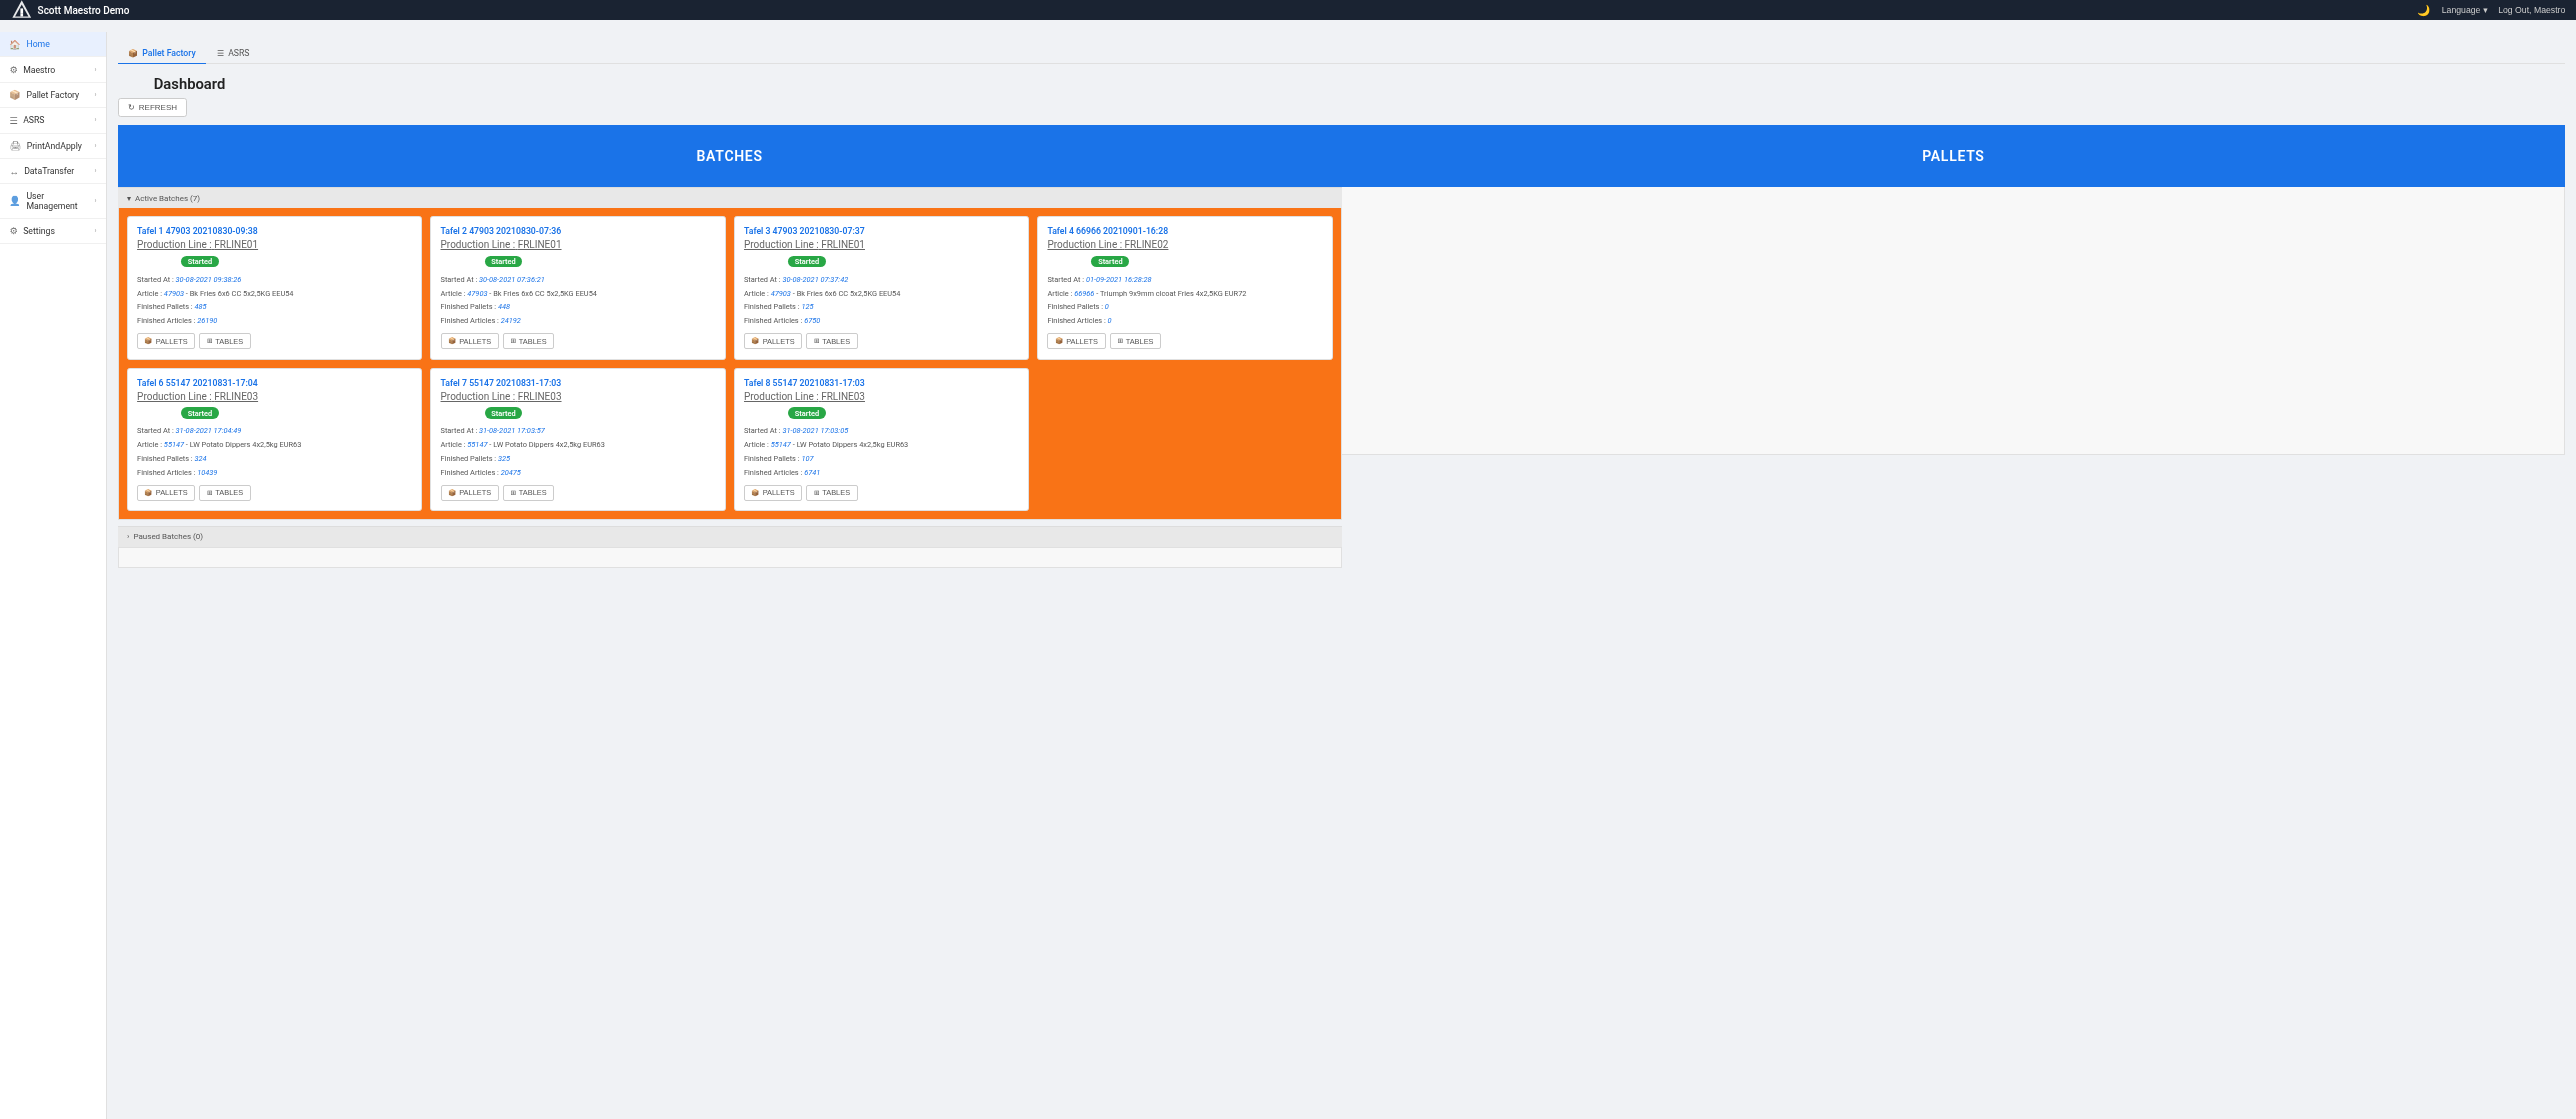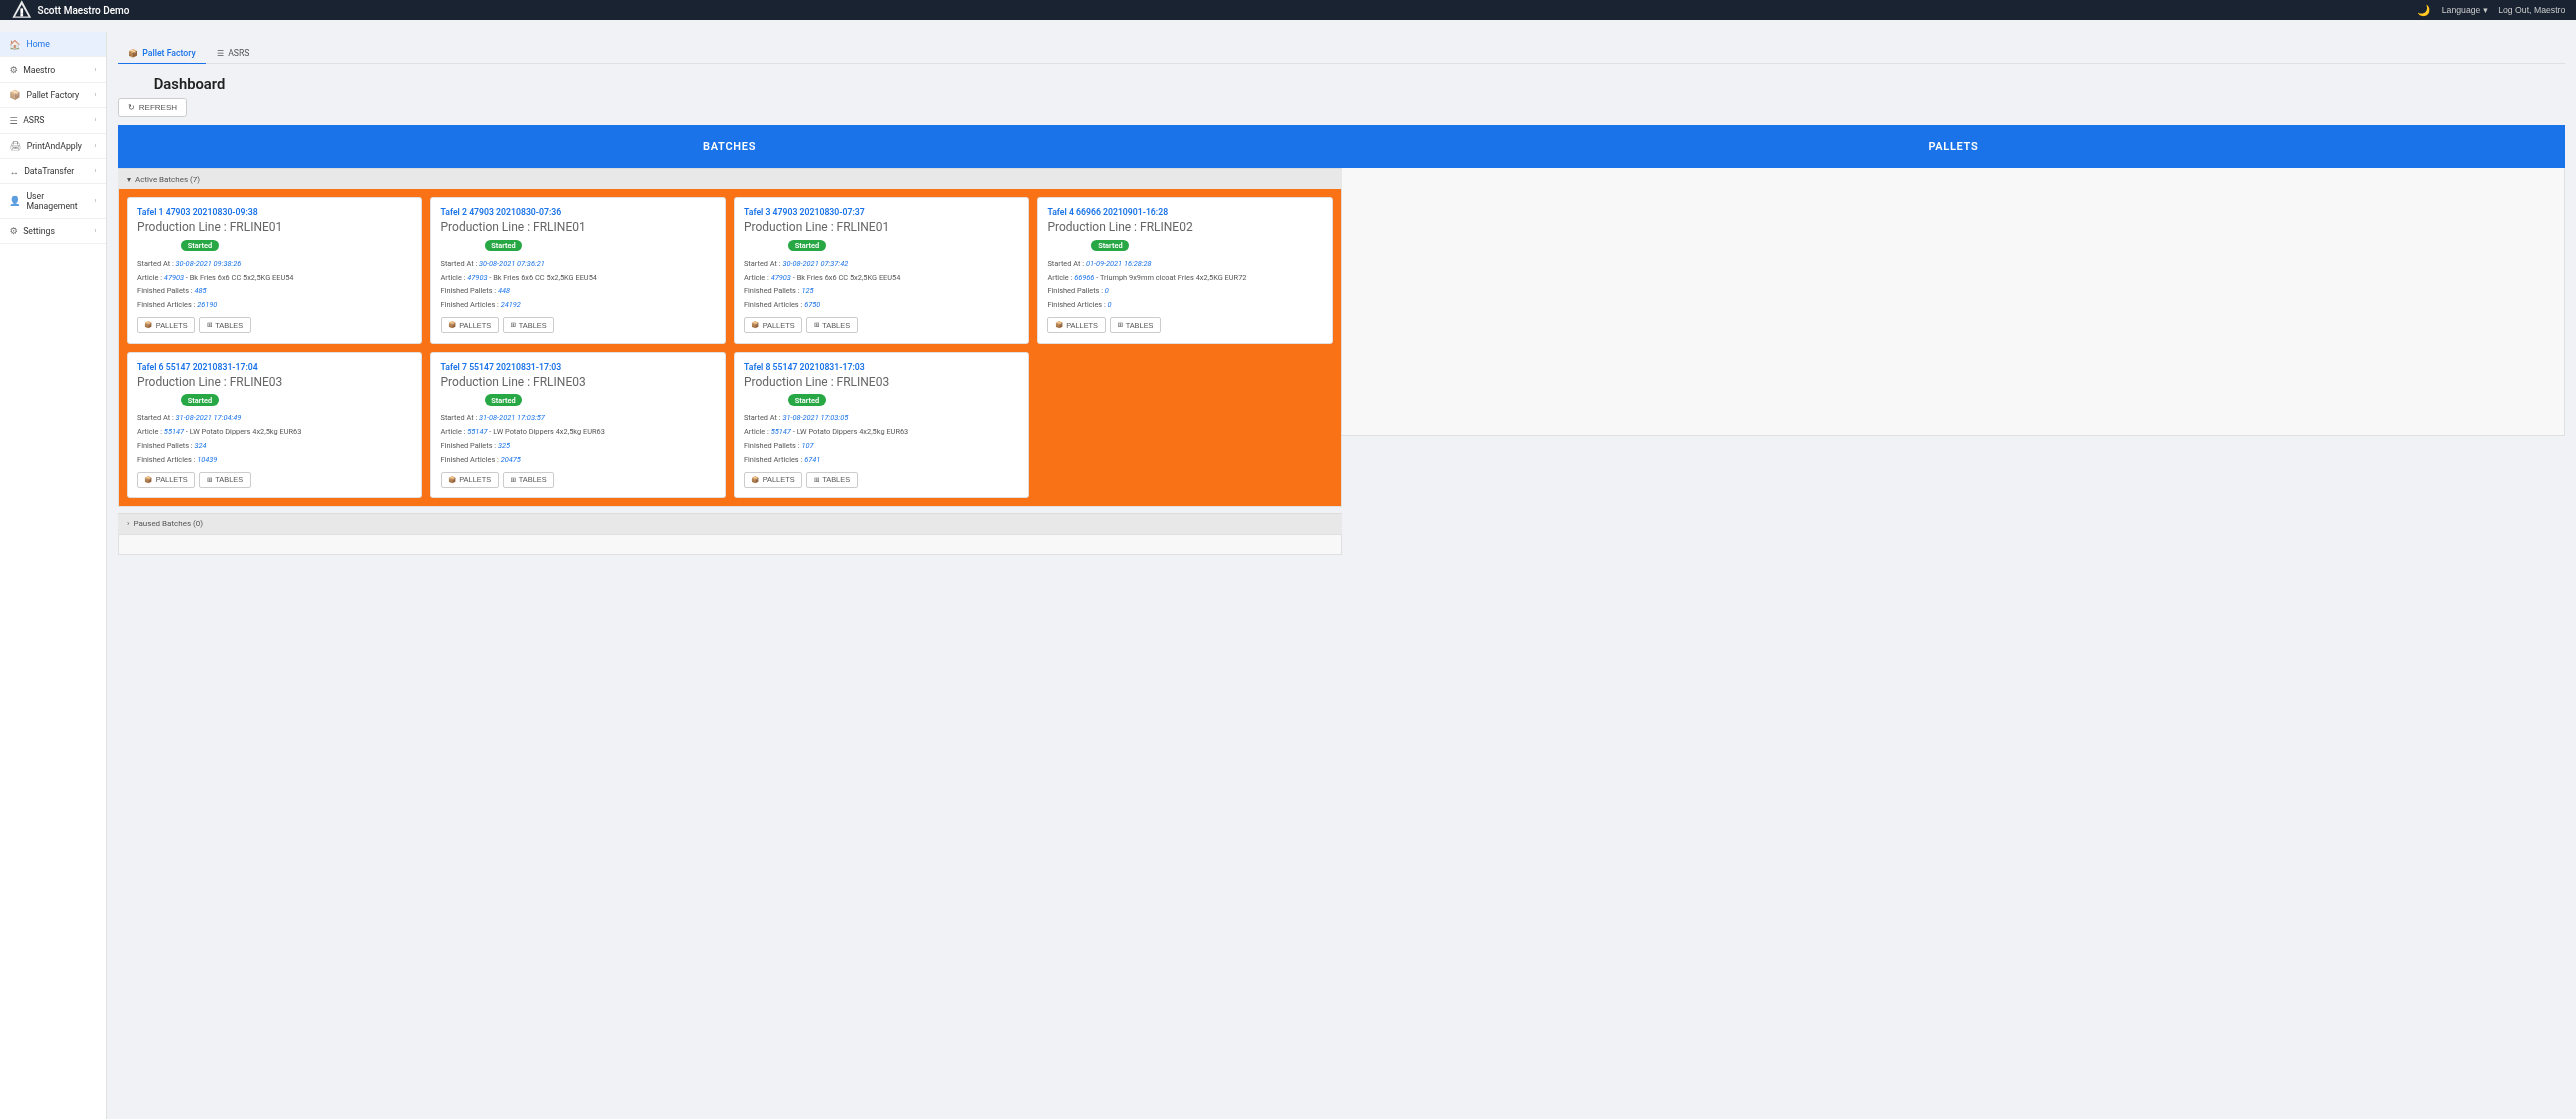--- a/index.html
+++ b/index.html
@@ -151,22 +151,22 @@
       display: grid;
       grid-template-columns: 1fr 1fr;
       gap: 0;
     }
 
     
     .section-header {
       background: #1a73e8;
       color: #fff;
       text-align: center;
-      padding: 15px;
-      font-size: 11px;
+      padding: 23px;
+      font-size: 14px;
       font-weight: 600;
       letter-spacing: 0.7px;
     }
 
     
     .collapsible-row {
       background: #e8e8e8;
       padding: 5.4px 9.4px;
       font-size: 8px;
       color: #555;
@@ -197,23 +197,24 @@
       padding: 9.4px;
     }
     .batch-card-title {
       font-size: 8.7px;
       font-weight: 600;
       color: #1a73e8;
       margin-bottom: 2.7px;
       cursor: pointer;
     }
     .batch-card-subtitle {
-      font-size: 12px;
+      font-size: 10px;
       color: #666;
       margin-bottom: 5.4px;
+      text-decoration: underline;
     }
     .status-badge {
       display: inline-block;
       padding: 1.3px 6.7px;
       border-radius: 8px;
       font-size: 7.4px;
       font-weight: 600;
       color: #fff;
       margin-bottom: 6.7px;
       margin-left: 44px;

